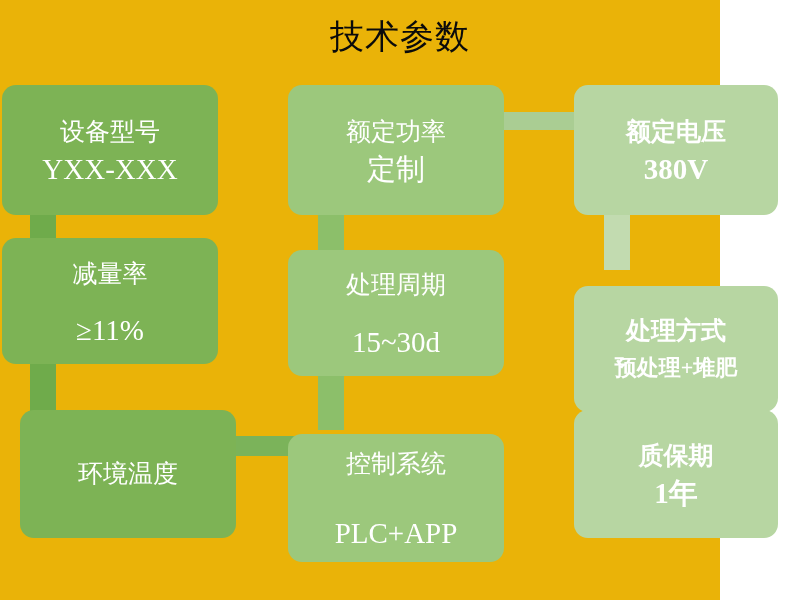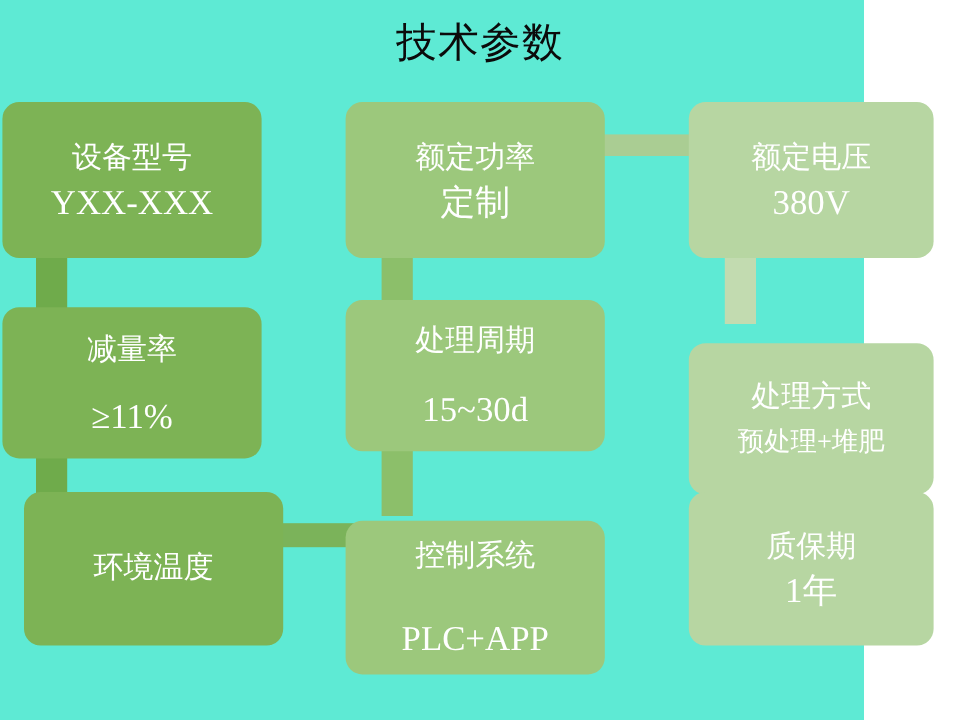--- a/index.html
+++ b/index.html
@@ -12,21 +12,21 @@
     height: 600px;
     overflow: hidden;
     font-family: "Liberation Serif", "DejaVu Serif", serif;
     position: relative;
   }
 
   #page-root {
     position: relative;
     width: 720px;
     height: 600px;
-    background: #5eead4;
+    background: #eab308;
   }
 
   .page-title {
     position: absolute;
     left: 0;
     top: 12px;
     width: 800px;
     text-align: center;
     font-size: 34px;
     line-height: 48px;
@@ -55,21 +55,21 @@
     display: flex;
     flex-direction: column;
     align-items: center;
     justify-content: center;
     color: #ffffff;
     text-align: center;
     overflow: hidden;
   }
   .card.col1 { background: #7db355; }
   .card.col2 { background: #9cc87c; }
-  .card.col3 { background: #b7d6a2; }
+  .card.col3 { background: #b7d6a2; font-weight: bold; }
 
   .card-title {
     font-size: 25px;
     line-height: 34px;
     white-space: nowrap;
     font-family: "Liberation Serif", "DejaVu Serif", serif;
   }
   .card-value {
     font-size: 29px;
     line-height: 32px;
@@ -107,21 +107,21 @@
   <div class="card col2" style="left:288px; top:85px; width:216px; height:130px;">
     <div class="card-title">额定功率</div>
     <div class="card-value">定制</div>
   </div>
 
   <div class="card col3" style="left:574px; top:85px; width:204px; height:130px;">
     <div class="card-title">额定电压</div>
     <div class="card-value">380V</div>
   </div>
 
-  <div class="card col1" style="left:2px; top:256px; width:216px; height:126px;gap:19px;">
+  <div class="card col1" style="left:2px; top:238px; width:216px; height:126px;gap:19px;">
     <div class="card-title">减量率</div>
     <div class="card-value">≥11%</div>
   </div>
 
   <div class="card col2" style="left:288px; top:250px; width:216px; height:126px;gap:20px;">
     <div class="card-title">处理周期</div>
     <div class="card-value">15~30d</div>
   </div>
 
   <div class="card col3" style="left:574px; top:250px; width:204px; height:126px;margin-top:36px;">

